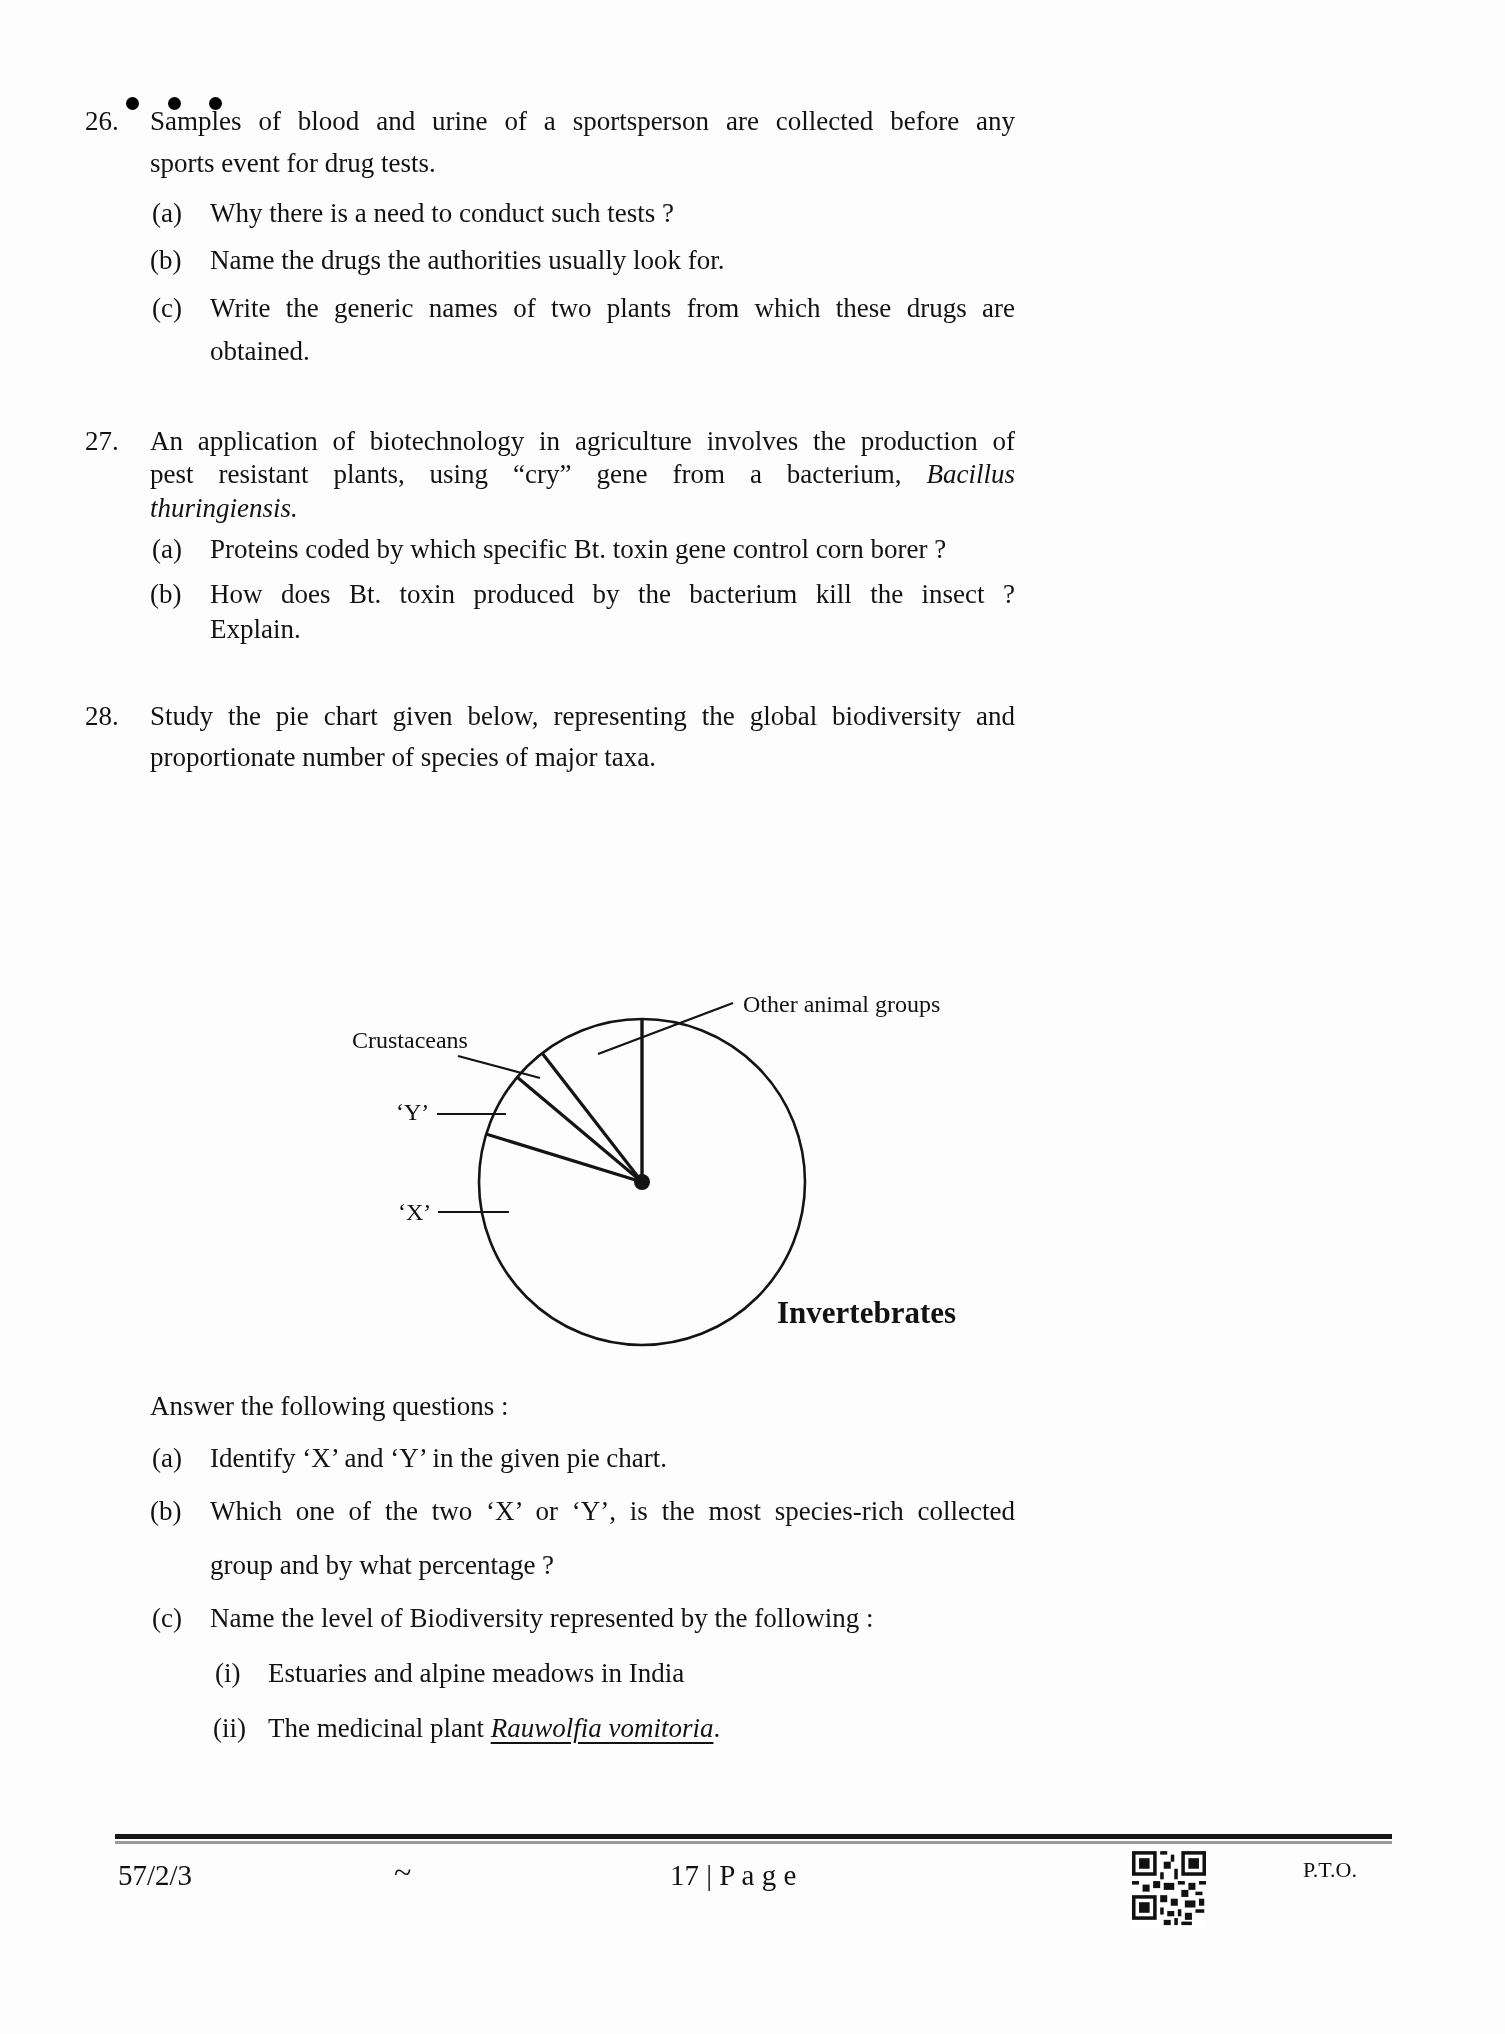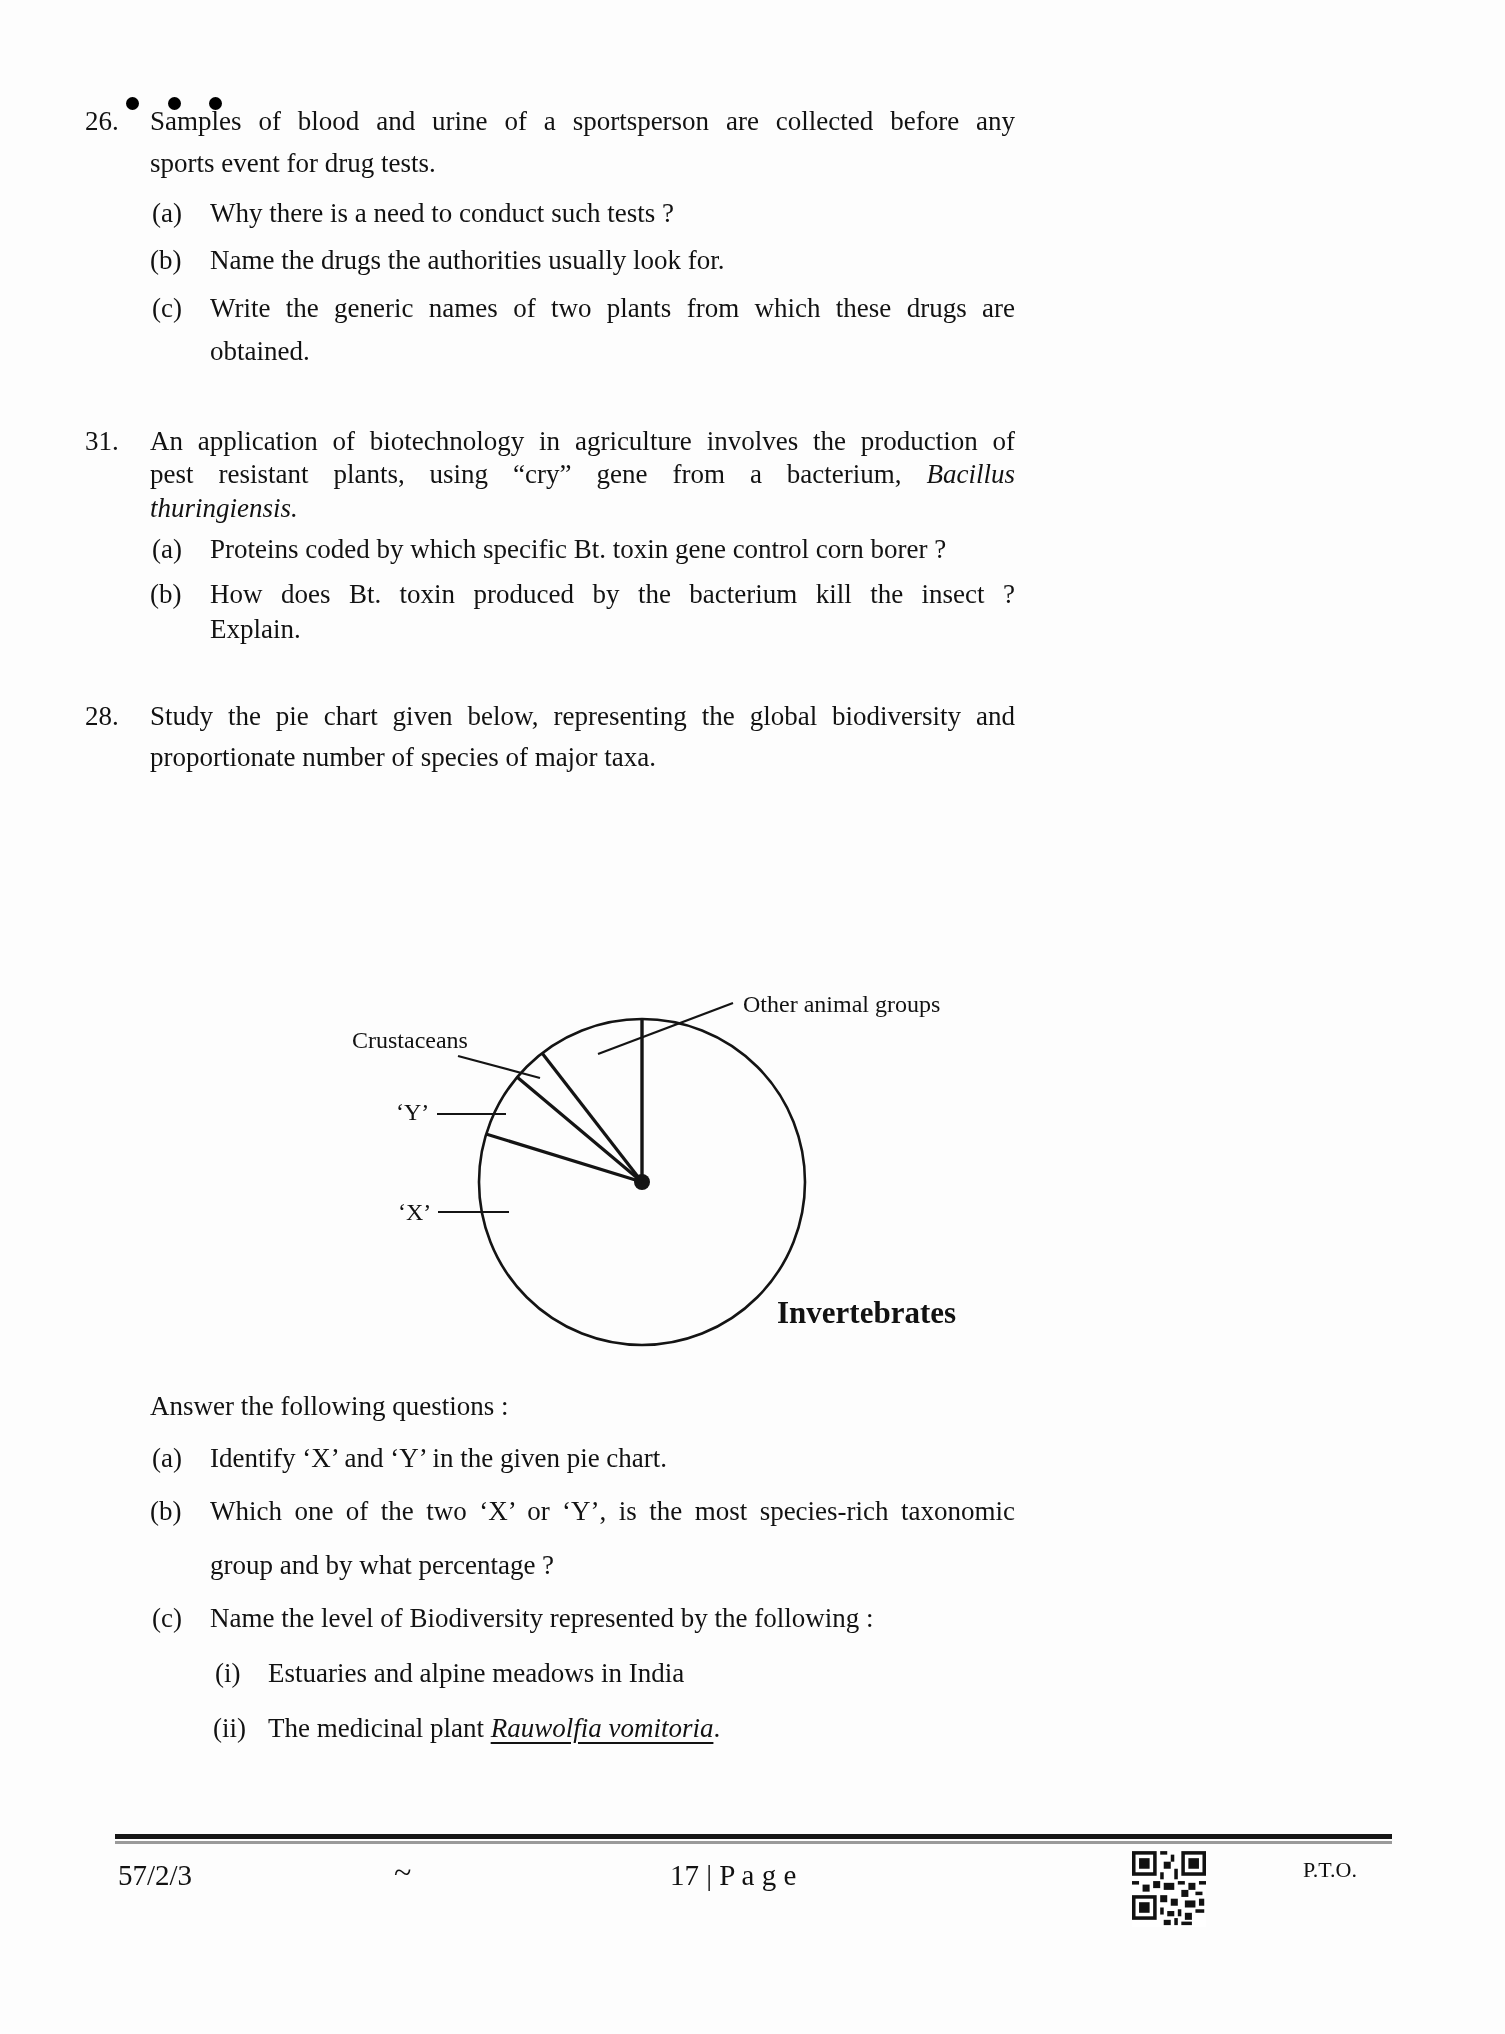--- a/index.html
+++ b/index.html
@@ -38,21 +38,21 @@
 
   <div class="abs t" style="left:150px;top:243px;">(b)</div>
   <div class="abs t" style="left:210px;top:243px;">Name the drugs the authorities usually look for.</div>
 
   <div class="abs t" style="left:152px;top:291px;">(c)</div>
   <div class="abs t j" style="left:210px;top:291px;width:805px;">Write the generic names of two plants from which these drugs are</div>
   <div class="abs t" style="left:210px;top:334px;">obtained.</div>
 </div>
 
 <div>
-  <div class="abs t" style="left:85px;top:424px;">31.</div>
+  <div class="abs t" style="left:85px;top:424px;">27.</div>
   <div class="abs t j" style="left:150px;top:424px;width:865px;">An application of biotechnology in agriculture involves the production of</div>
   <div class="abs t j" style="left:150px;top:457px;width:865px;"><span>pest resistant plants, using “cry” gene from a bacterium,</span> <span class="it">Bacillus</span></div>
   <div class="abs t it" style="left:150px;top:491px;">thuringiensis.</div>
 
   <div class="abs t" style="left:152px;top:532px;">(a)</div>
   <div class="abs t" style="left:210px;top:532px;">Proteins coded by which specific Bt. toxin gene control corn borer ?</div>
 
   <div class="abs t" style="left:150px;top:577px;">(b)</div>
   <div class="abs t j" style="left:210px;top:577px;width:805px;">How does Bt. toxin produced by the bacterium kill the insect ?</div>
   <div class="abs t" style="left:210px;top:612px;">Explain.</div>
@@ -89,21 +89,21 @@
   <div class="chartlabel" style="left:777px;top:1297px;font-weight:bold;font-size:31px;">Invertebrates</div>
 </div>
 
 <div>
   <div class="abs t" style="left:150px;top:1389px;">Answer the following questions :</div>
 
   <div class="abs t" style="left:152px;top:1441px;">(a)</div>
   <div class="abs t" style="left:210px;top:1441px;">Identify ‘X’ and ‘Y’ in the given pie chart.</div>
 
   <div class="abs t" style="left:150px;top:1494px;">(b)</div>
-  <div class="abs t j" style="left:210px;top:1494px;width:805px;">Which one of the two ‘X’ or ‘Y’, is the most species-rich taxonomic</div>
+  <div class="abs t j" style="left:210px;top:1494px;width:805px;">Which one of the two ‘X’ or ‘Y’, is the most species-rich collected</div>
   <div class="abs t" style="left:210px;top:1548px;">group and by what percentage ?</div>
 
   <div class="abs t" style="left:152px;top:1601px;">(c)</div>
   <div class="abs t" style="left:210px;top:1601px;">Name the level of Biodiversity represented by the following :</div>
 
   <div class="abs t" style="left:215px;top:1656px;">(i)</div>
   <div class="abs t" style="left:268px;top:1656px;">Estuaries and alpine meadows in India</div>
 
   <div class="abs t" style="left:213px;top:1711px;">(ii)</div>
   <div class="abs t" style="left:268px;top:1711px;"><span>The medicinal plant</span> <span class="it ul">Rauwolfia vomitoria</span><span>.</span></div>

